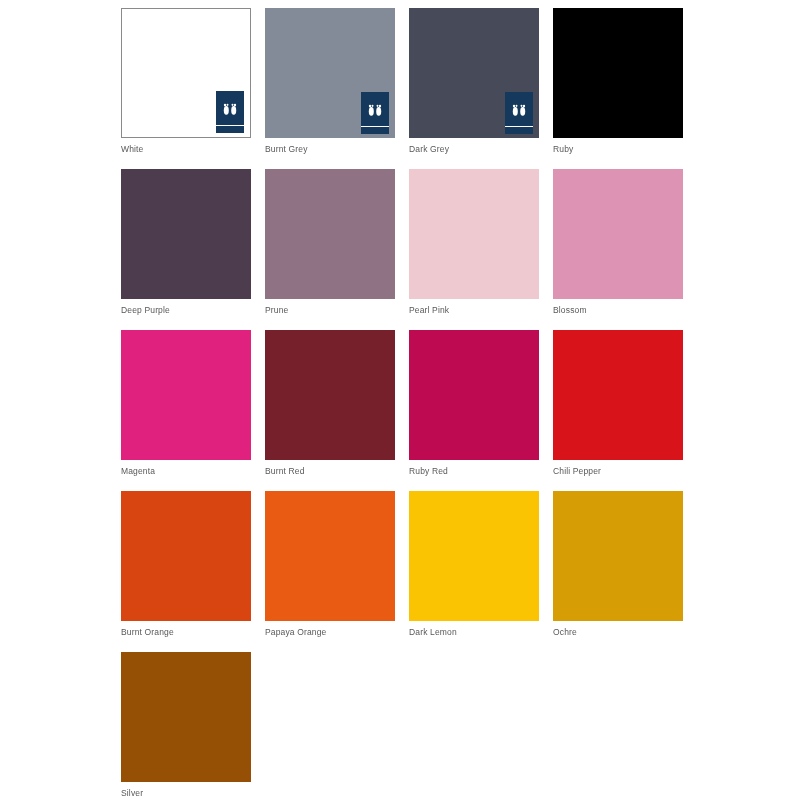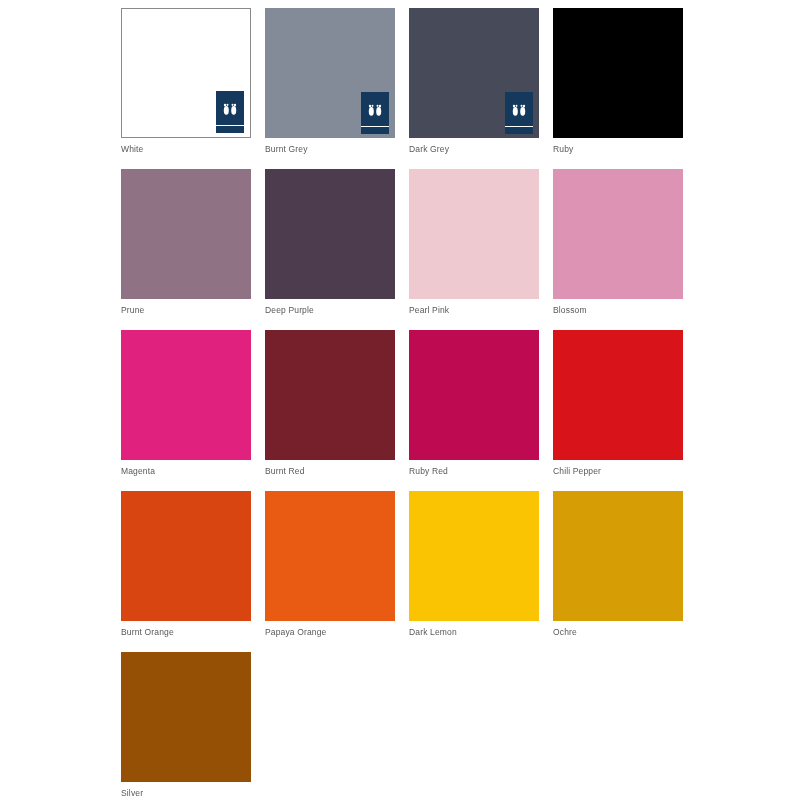--- a/index.html
+++ b/index.html
@@ -158,31 +158,31 @@
   </div>
 
   <div class="swatch-cell">
     <div class="swatch-chip" title="#000000" style="background: rgb(0, 0, 0);">
       
     </div>
     <div class="swatch-label">Ruby</div>
   </div>
 
   <div class="swatch-cell">
+    <div class="swatch-chip" title="#4c3c4e" style="background: rgb(76, 60, 78);">
+      
+    </div>
+    <div class="swatch-label">Deep Purple</div>
+  </div>
+
+  <div class="swatch-cell">
     <div class="swatch-chip" title="#8f7385" style="background: rgb(143, 115, 133);">
       
     </div>
     <div class="swatch-label">Prune</div>
-  </div>
-
-  <div class="swatch-cell">
-    <div class="swatch-chip" title="#4c3c4e" style="background: rgb(76, 60, 78);">
-      
-    </div>
-    <div class="swatch-label">Deep Purple</div>
   </div>
 
 
   <div class="swatch-cell">
     <div class="swatch-chip" title="#eec9cf" style="background: rgb(238, 201, 207);">
       
     </div>
     <div class="swatch-label">Pearl Pink</div>
   </div>
 

